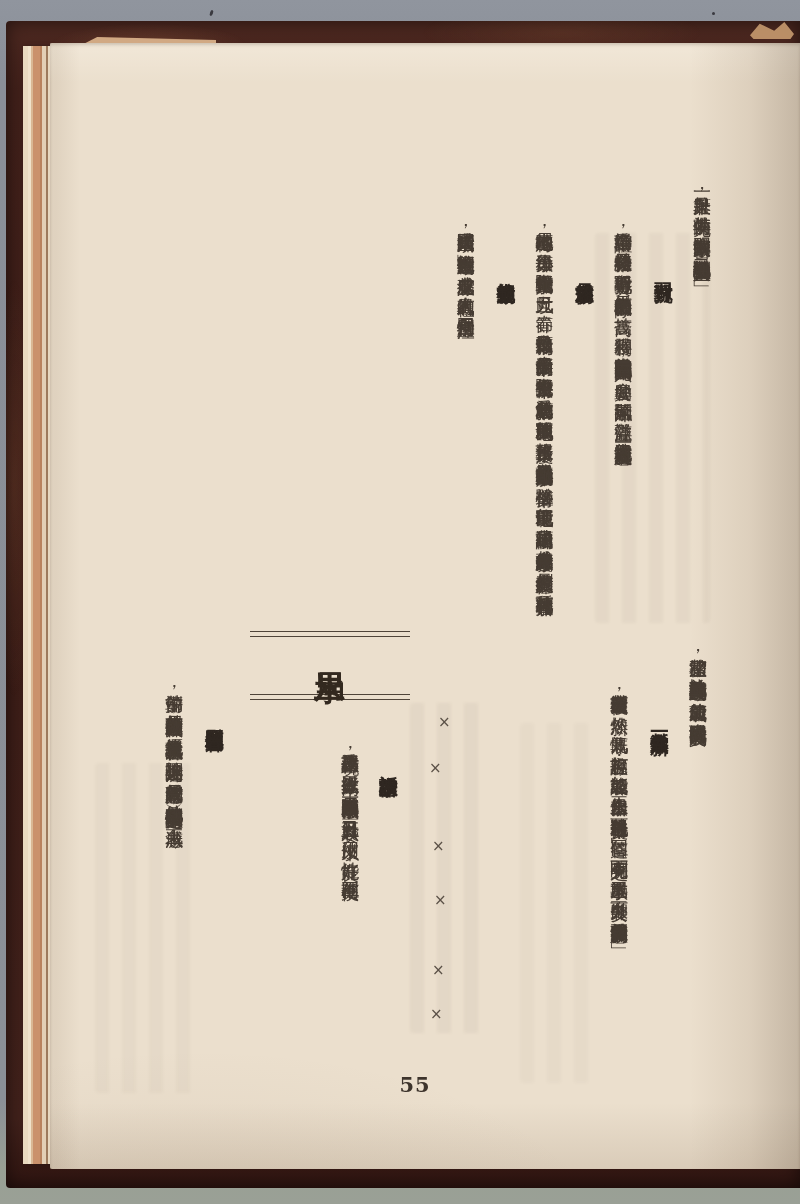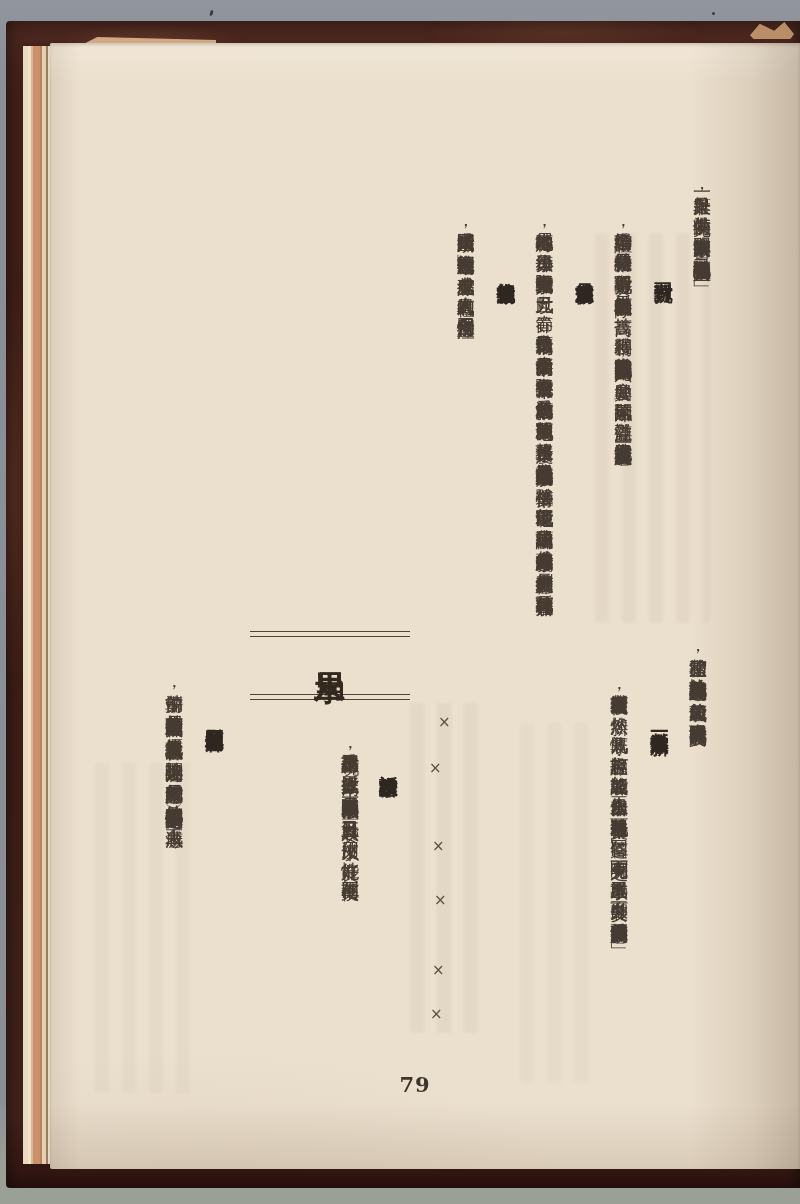--- a/index.html
+++ b/index.html
@@ -138,15 +138,15 @@
     <div class="vflow flow-mid">
       <h3>話房增設飲水器</h3>
       <p class="indent">爲改善話務人員工作環境，以資提高工作效率，本局奉准購裝全自動冷熱兩用飲水機一臺，已於六月五日裝妥，使用以來，性能良好，同仁莫不稱便。</p>
     </div>
 
     <div class="vflow flow-left">
       <h3>慰問退休同仁與遺眷</h3>
       <p class="indent">端午節前夕，林局長萬生等前往慰問退休業佐陳火杖，業士紀經典及故業員貝祥枝遺眷。除探詢其生活近況外，並代表局方致贈慰問金，他（她）們對事業單位關懷愛護之盛情，至表感激！</p>
     </div>
 
-    <div class="pagenum">79</div>
+    <div class="pagenum">55</div>
   </div>
 </div>
 
 </body></html>

